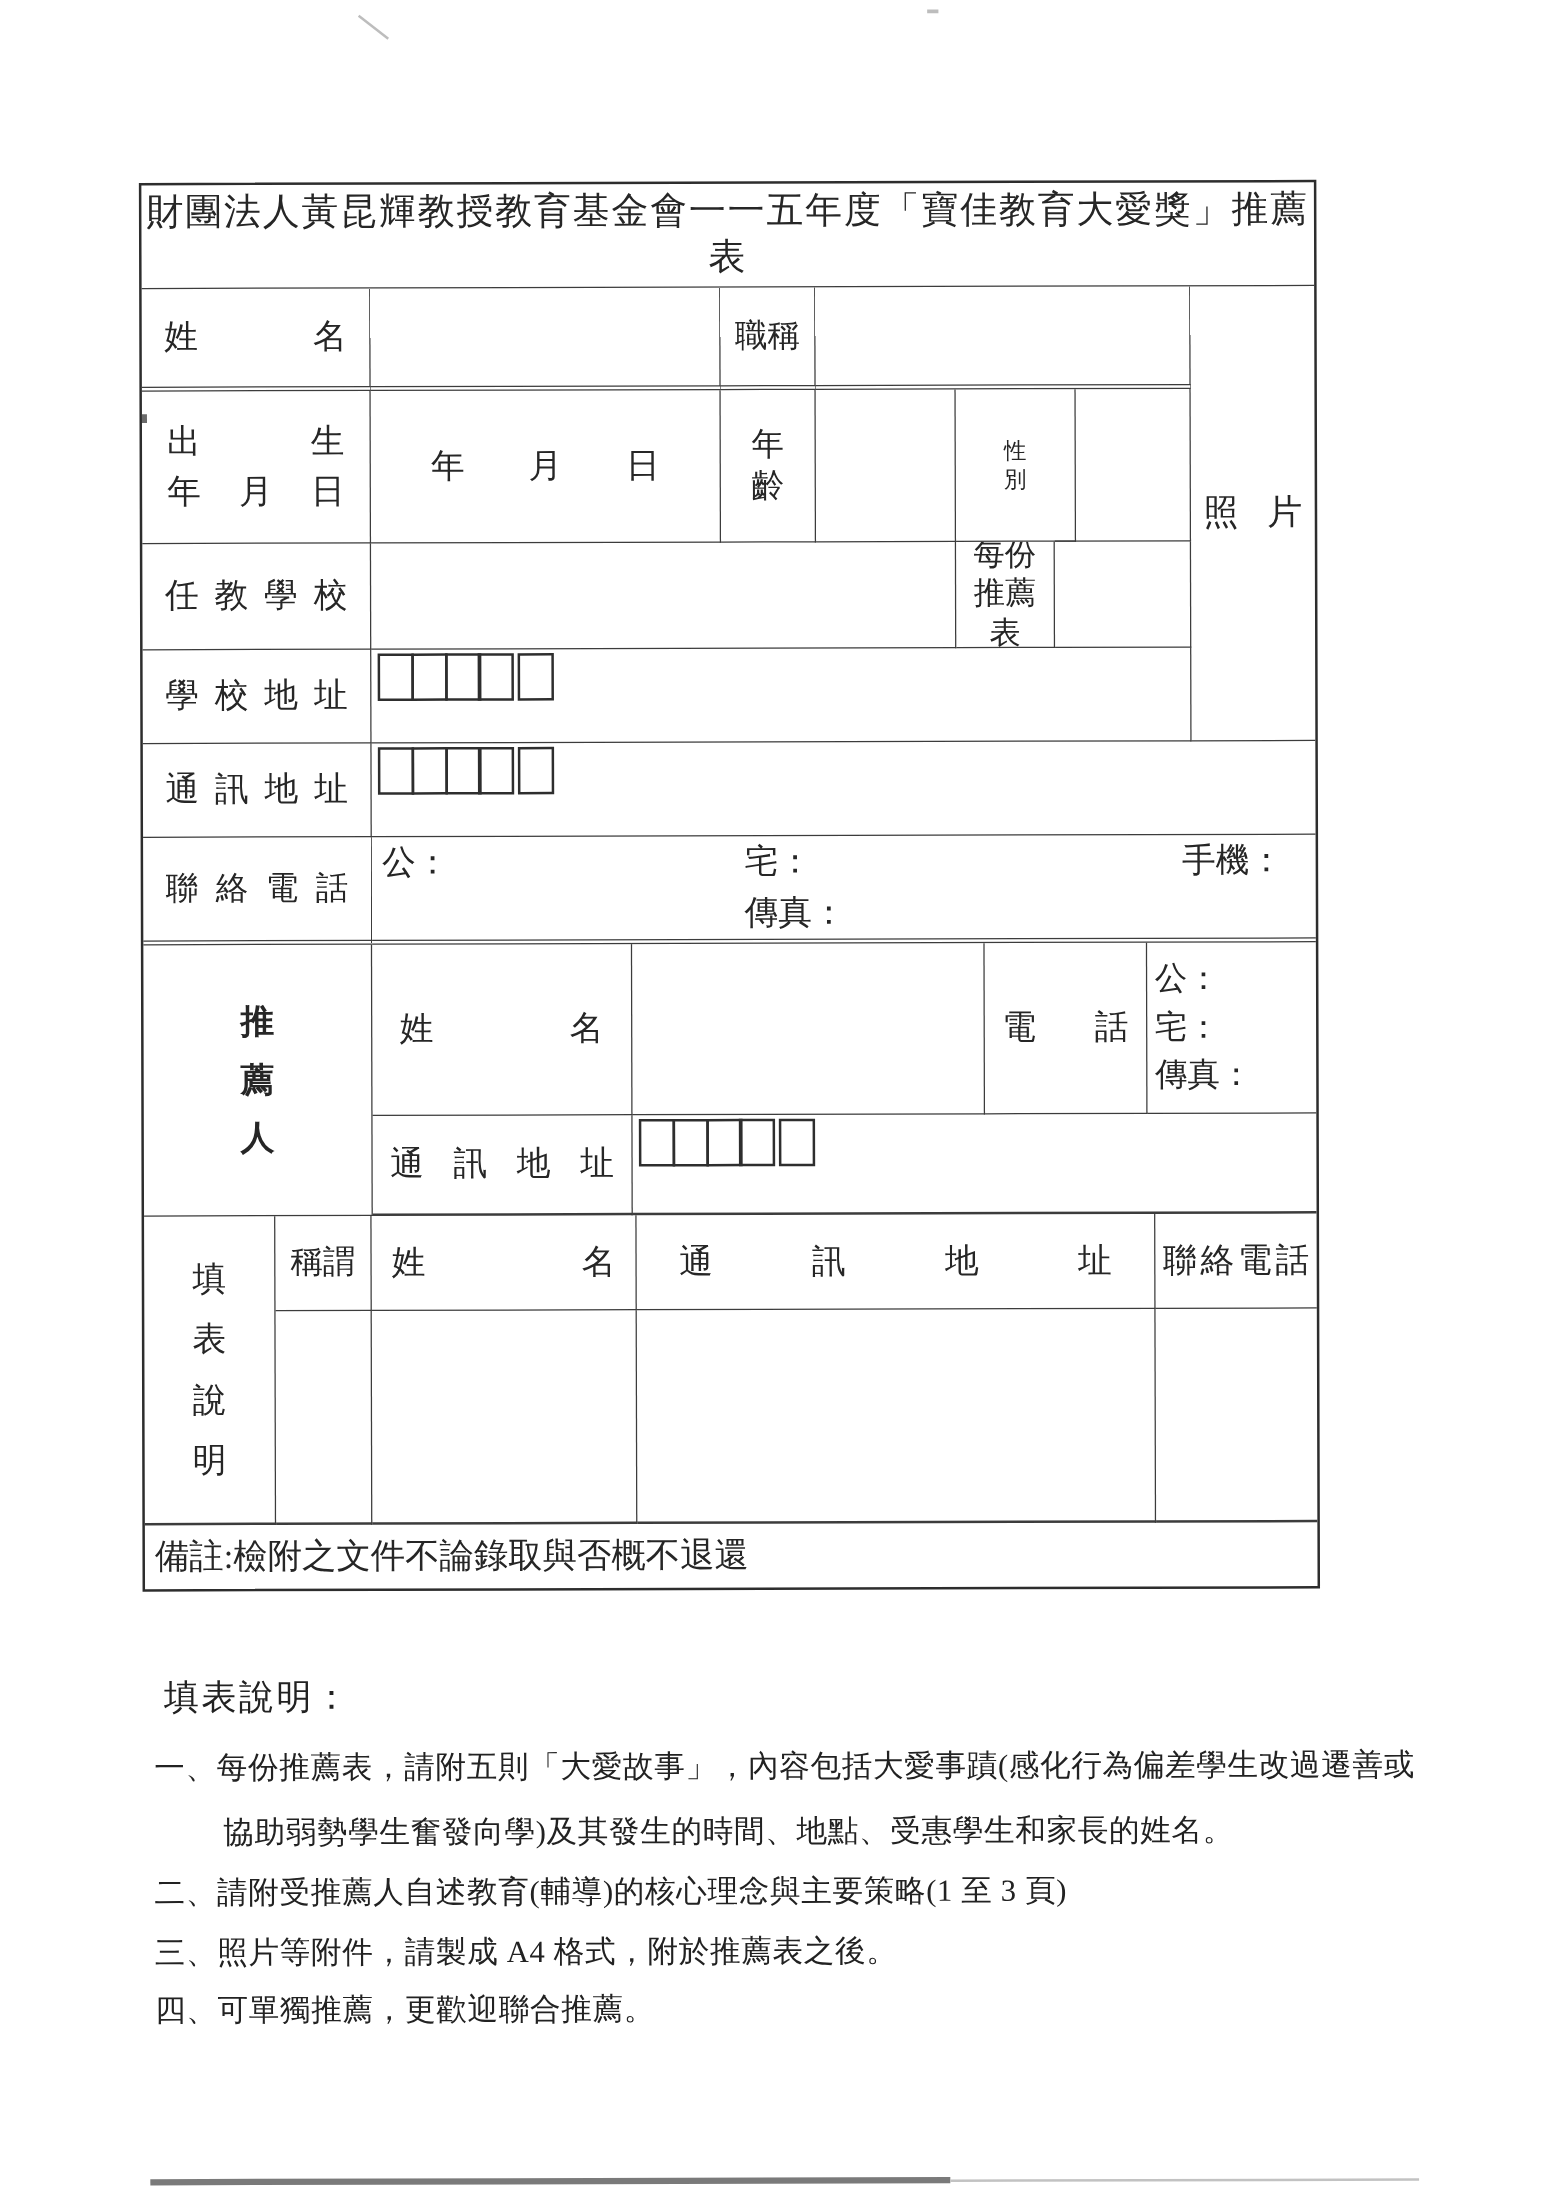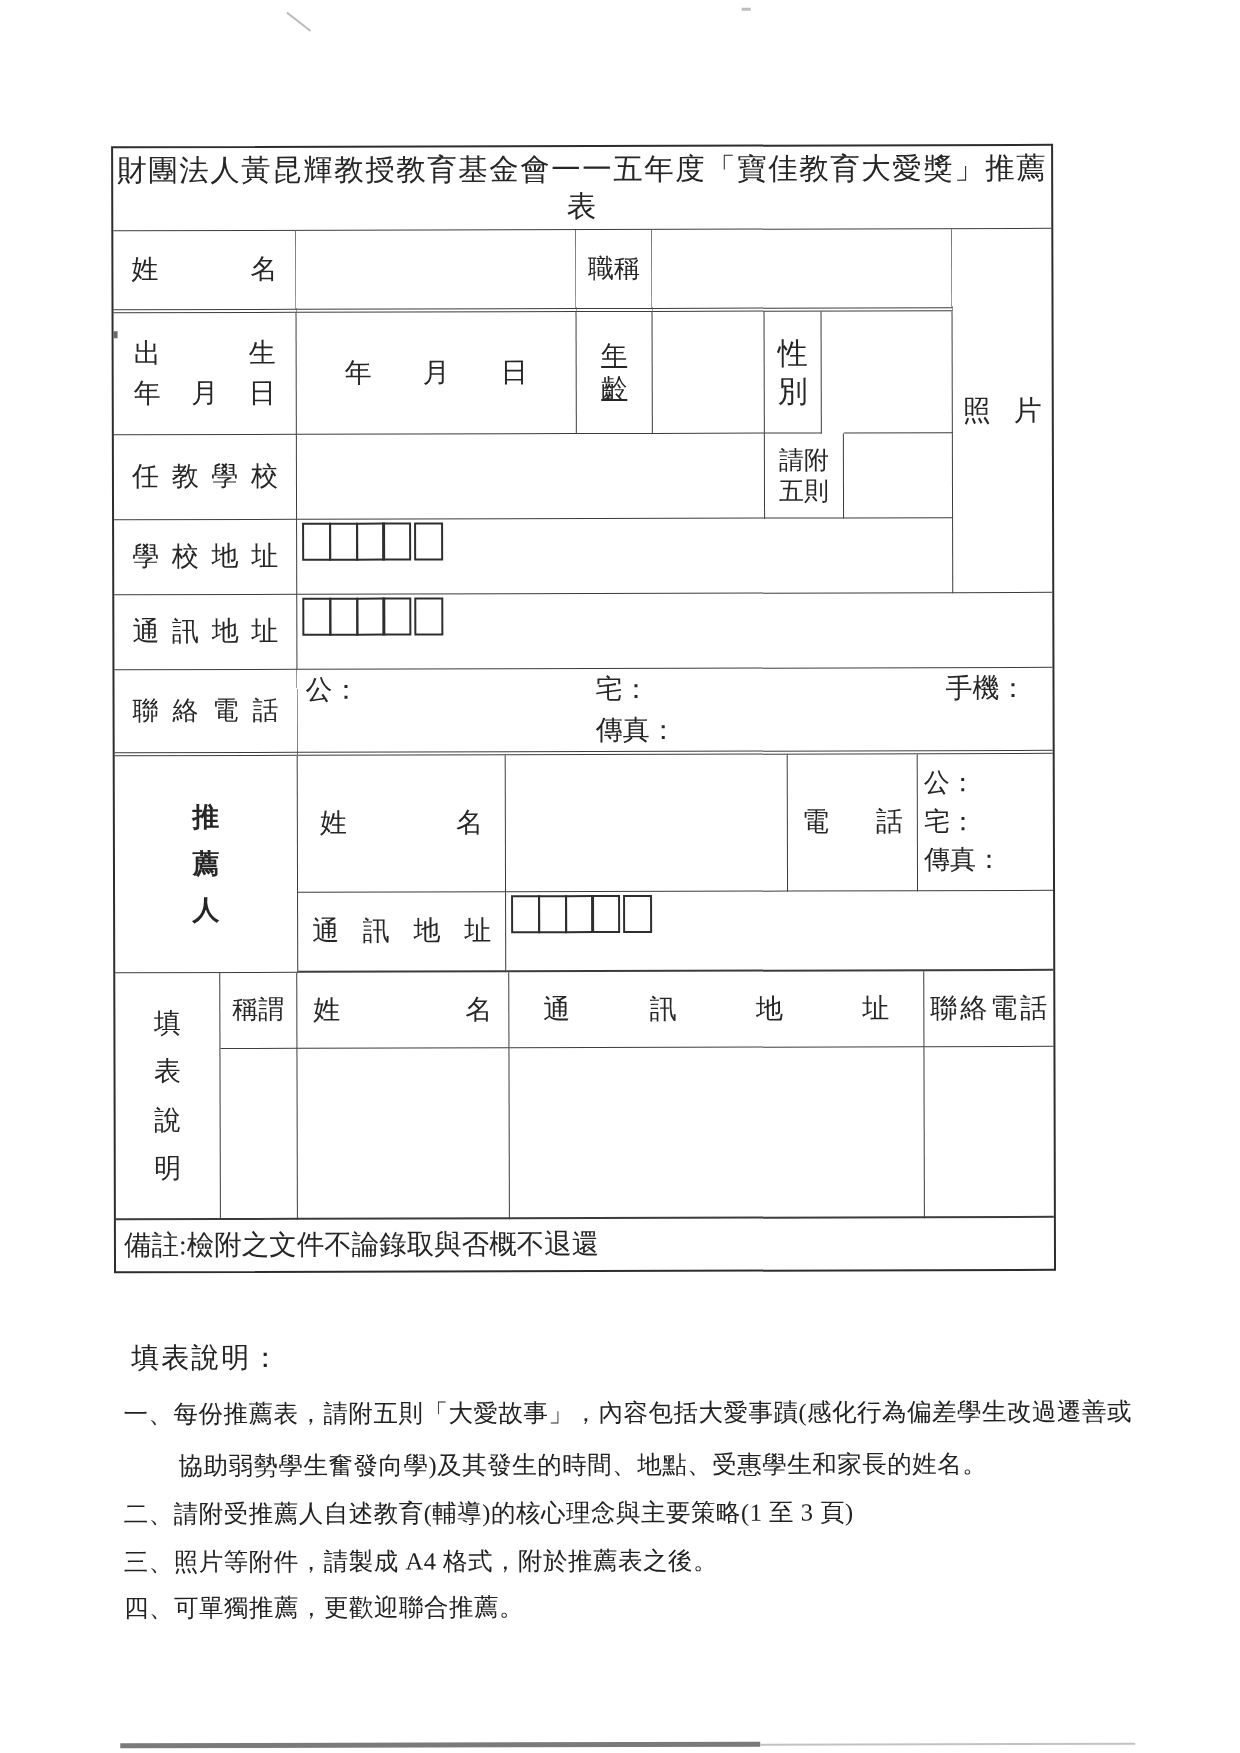--- a/index.html
+++ b/index.html
@@ -74,37 +74,37 @@
             <span>月</span>
             <span>日</span>
           </div>
       </div>
       <div class="c justify-chars" style="left:183px;top:165px;width:280px;height:122px;padding:0 48px;">
           <span>年</span>
           <span>月</span>
           <span>日</span>
         </div>
       <div class="c center-flex" style="left:463px;top:165px;width:76px;height:122px;font-size:26px;">
-        <div class="vstack" style="width:1.1em;text-decoration:underline;">年齡</div>
+        <div class="vstack" style="width:1.1em;">年齡</div>
       </div>
       <div class="c" style="left:539px;top:165px;width:112px;height:122px;"></div>
-      <div class="c center-flex" style="left:651px;top:165px;width:57px;height:122px;font-size:30px;">
+      <div class="c center-flex" style="left:651px;top:165px;width:96px;height:122px;font-size:18px;">
         <div class="vstack" style="width:1.1em;">性別</div>
       </div>
       <div class="c" style="left:730px;top:165px;width:109px;height:122px;"></div>
 
       <div class="c justify-chars lbl-pad" style="left:0;top:287px;width:183px;height:85px;">
           <span>任</span>
           <span>教</span>
           <span>學</span>
           <span>校</span>
         </div>
       <div class="c" style="left:183px;top:287px;width:468px;height:85px;"></div>
       <div class="c center-flex" style="left:651px;top:287px;width:79px;height:85px;font-size:25px;">
-        <div class="vstack" style="width:2.2em;">請附五則</div>
+        <div class="vstack" style="width:2.2em;">每份推薦表</div>
       </div>
       <div class="c" style="left:730px;top:287px;width:109px;height:85px;"></div>
 
       <div class="c justify-chars lbl-pad" style="left:0;top:372px;width:183px;height:75px;">
           <span>學</span>
           <span>校</span>
           <span>地</span>
           <span>址</span>
         </div>
       <div class="c" style="left:183px;top:372px;width:656px;height:75px;">

